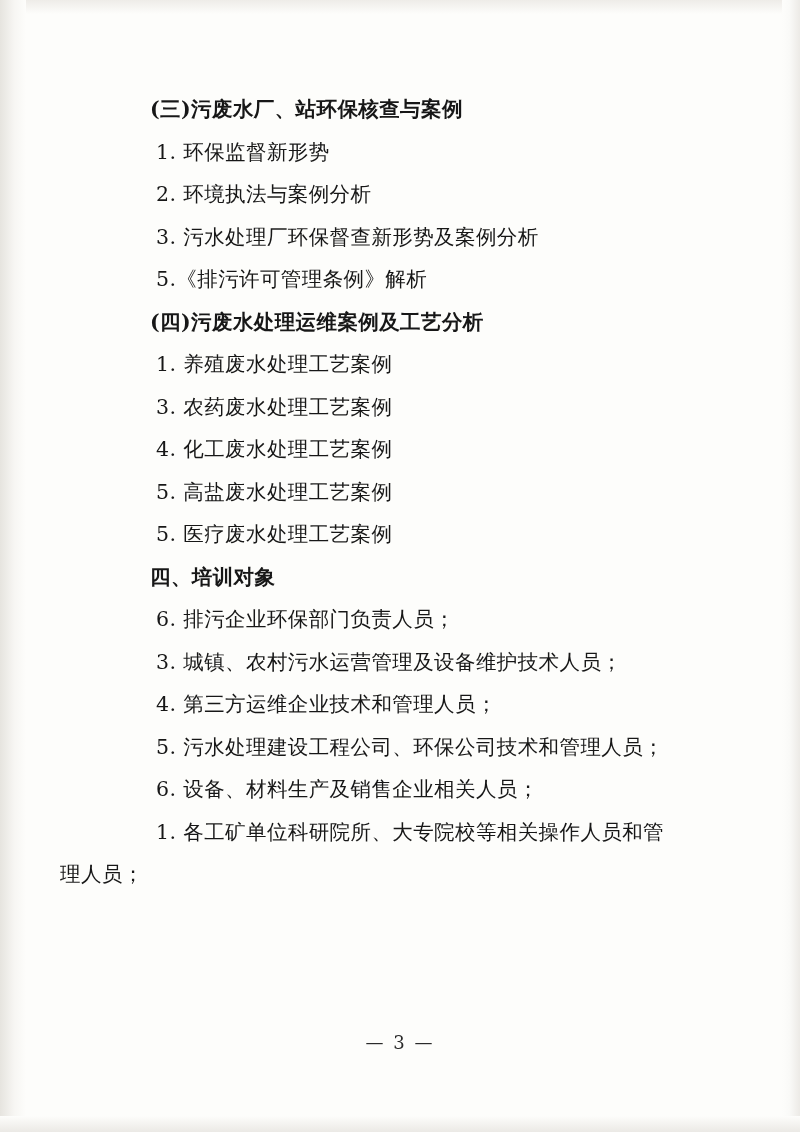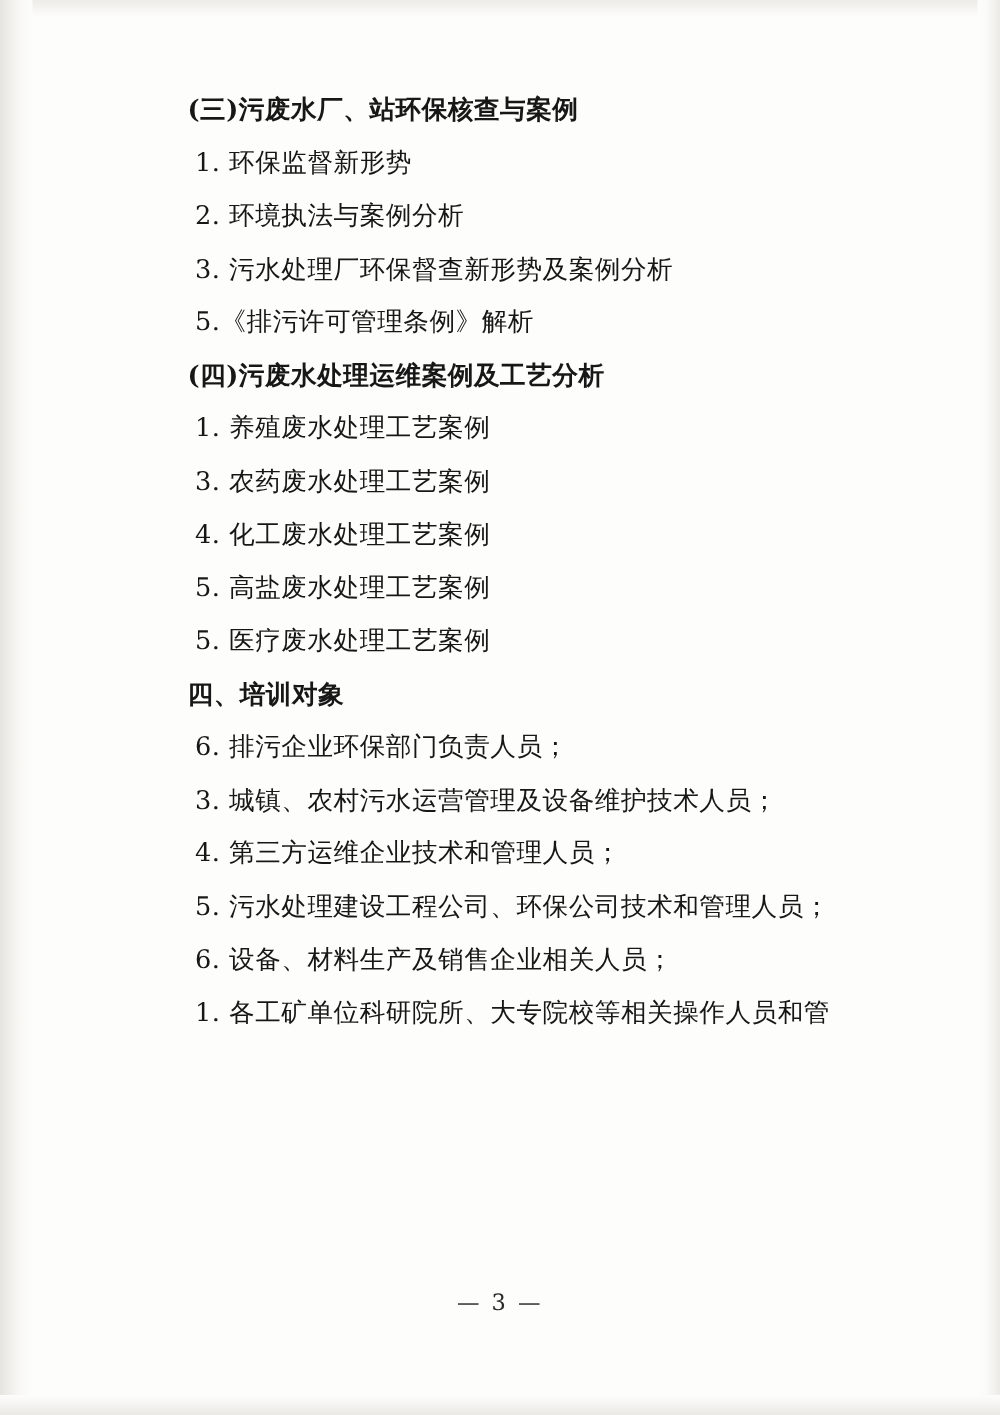--- a/index.html
+++ b/index.html
@@ -19,21 +19,21 @@
     position: absolute;
     top: 0;
     left: 0;
     width: 800px;
     height: 1132px;
     background: #fdfdfb;
   }
   .content {
     position: absolute;
     left: 108px;
-    top: 66px;
+    top: 88px;
     width: 600px;
   }
   .line {
     font-size: 20.5px;
     line-height: 42.5px;
     letter-spacing: 0.4px;
     color: #171717;
     white-space: pre;
   }
   .indent {
@@ -114,16 +114,17 @@
     <div class="line indent-half">4. 化工废水处理工艺案例</div>
     <div class="line indent-half">5. 高盐废水处理工艺案例</div>
     <div class="line indent-half">5. 医疗废水处理工艺案例</div>
     <div class="line indent heading">四、培训对象</div>
     <div class="line indent-half">6. 排污企业环保部门负责人员；</div>
     <div class="line indent-half">3. 城镇、农村污水运营管理及设备维护技术人员；</div>
     <div class="line indent-half">4. 第三方运维企业技术和管理人员；</div>
     <div class="line indent-half">5. 污水处理建设工程公司、环保公司技术和管理人员；</div>
     <div class="line indent-half">6. 设备、材料生产及销售企业相关人员；</div>
     <div class="line indent-half">1. 各工矿单位科研院所、大专院校等相关操作人员和管</div>
+    <div class="line wrapline">理人员；</div>
   </div>
 
   <div class="footer">— 3 —</div>
 </div>
 
 </body></html>

